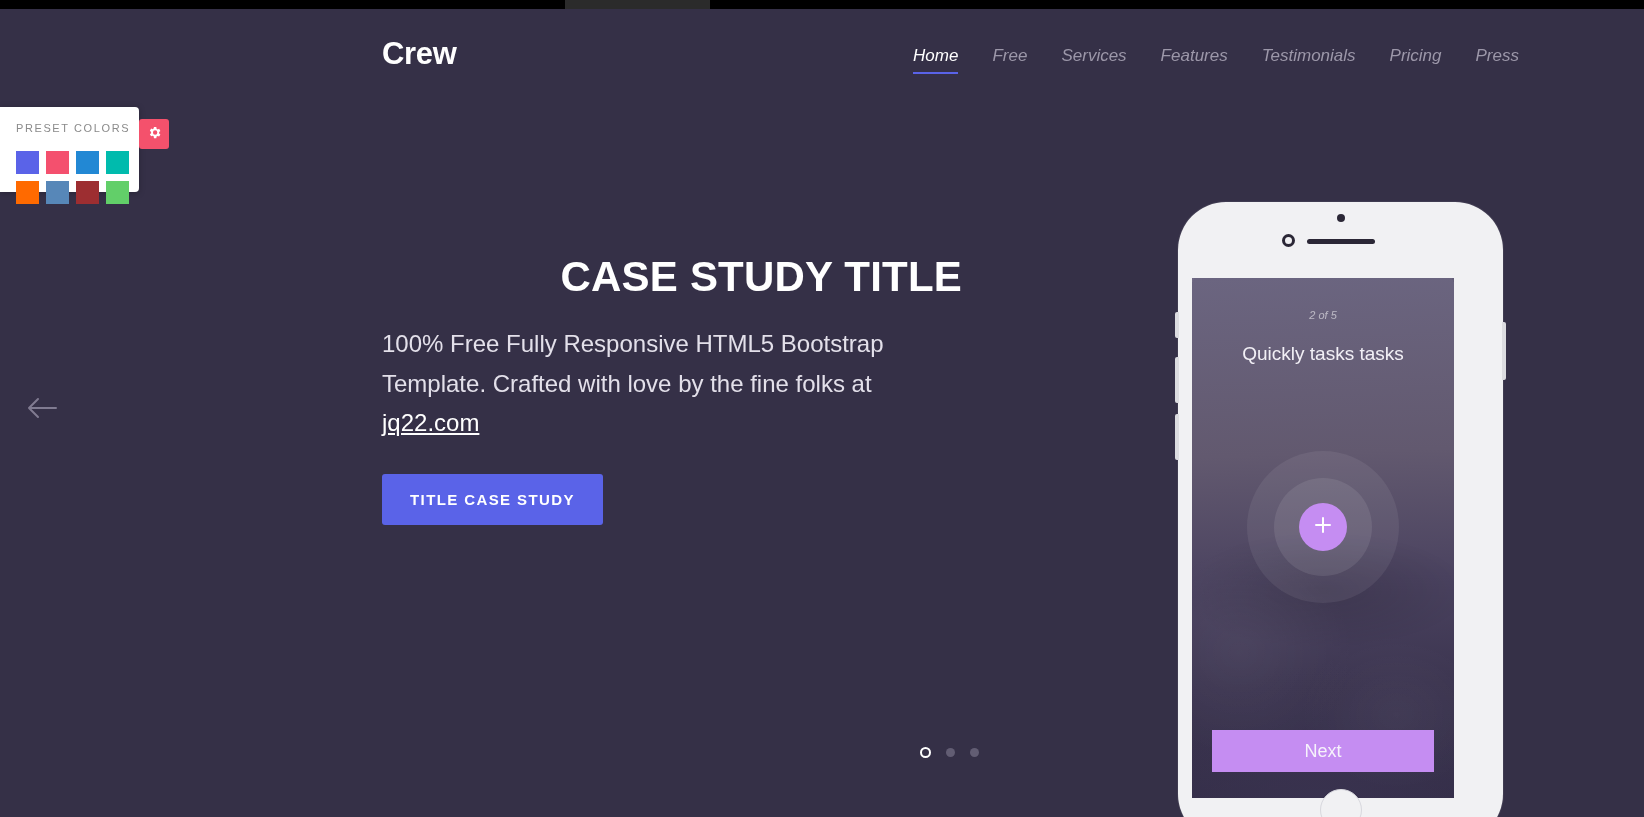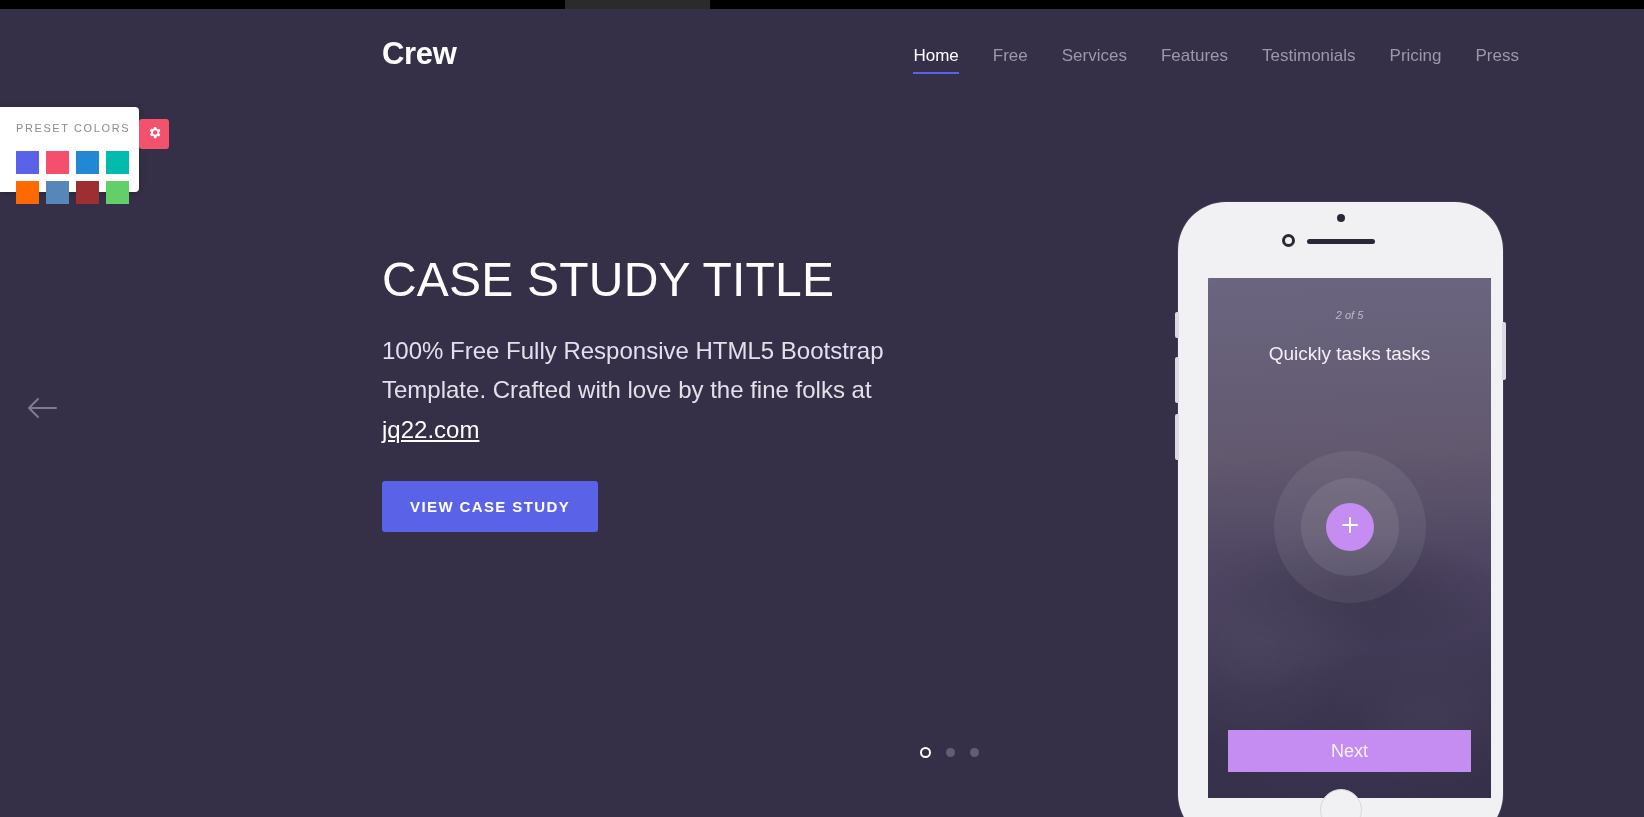--- a/index.html
+++ b/index.html
@@ -37,20 +37,21 @@
     display: flex; align-items: flex-start; gap: 0px;
   }
   .nav-link {
     color: #9c97a9;
     font-size: 17px;
     padding: 0 17px;
     text-decoration: none;
     white-space: nowrap;
     position: relative;
     line-height: 22px;
+    font-style: italic;
   }
   .nav-link.active { color: #ffffff; }
   .nav-link.active::after {
     content: ""; position: absolute; left: 17px; right: 17px; bottom: -7px;
     height: 2px; background: #5a63e8;
   }
 
   
   .preset-panel {
     position: absolute; left: 0; top: 98px;
@@ -89,23 +90,24 @@
     position: absolute; left: 22px; top: 385px;
     width: 40px; height: 32px;
     display: flex; align-items: center; justify-content: center;
     cursor: pointer;
   }
   .arrow-prev svg { width: 34px; height: 26px; stroke: #807b91; fill: none; stroke-width: 2; }
 
   
   .hero-copy { position: absolute; left: 382px; top: 245px; width: 580px; }
   .hero-title {
-    font-size: 48px; font-weight: normal; color: #ffffff;
+    font-size: 42px; font-weight: bold; color: #ffffff;
     letter-spacing: 0.2px; line-height: 1.1;
     white-space: nowrap;
+    text-align: right;
   }
   .hero-sub {
     margin-top: 24px;
     font-size: 24px; color: #e3e0ea; line-height: 1.65; font-weight: 300;
     width: 560px;
   }
   .hero-sub .link { color: #ffffff; text-decoration: underline; }
   .hero-btn {
     display: inline-block;
     margin-top: 31px;
@@ -137,22 +139,22 @@
   .phone-cam {
     position: absolute; left: 104px; top: 32px;
     width: 13px; height: 13px; border-radius: 50%;
     background: #f1f1f3; border: 3px solid #2b2736;
   }
   .phone-sensor {
     position: absolute; left: 50%; top: 12px; transform: translateX(-50%);
     width: 8px; height: 8px; border-radius: 50%; background: #2b2736;
   }
   .phone-screen {
-    position: absolute; left: 30px; top: 76px;
-    width: 283px; height: 520px;
+    position: absolute; left: 14px; top: 76px;
+    width: 262px; height: 520px;
     overflow: hidden;
     background:
       radial-gradient(ellipse 120% 60% at 50% 110%, #3a3350 0%, rgba(58,51,80,0) 60%),
       linear-gradient(178deg, #6b6580 0%, #62596f 34%, #4b4360 58%, #3c3550 78%, #342e48 100%);
     text-decoration: underline;
   }
   .phone-screen::before {
     
     content: "";
     position: absolute; inset: 0;
@@ -275,21 +277,21 @@
       <span>
         <svg viewBox="0 0 34 26">
             <path d="M31 13H4M13 4L4 13l9 9" stroke-linecap="round" stroke-linejoin="round"></path>
           </svg>
       </span>
     </div>
 
     <div class="hero-copy">
       <h1 class="hero-title">CASE STUDY TITLE</h1>
       <p class="hero-sub"><span>100% Free Fully Responsive HTML5 Bootstrap Template. Crafted with love by the fine folks at </span><a class="link" href="#">jq22.com</a></p>
-      <button class="hero-btn">VIEW CASE STUDY</button>
+      <button class="hero-btn">TITLE CASE STUDY</button>
     </div>
 
     <div class="dots">
       <span class="dot active"></span>
       <span class="dot"></span>
       <span class="dot"></span>
     </div>
 
     <div class="phone">
       <div class="btn-mute"></div>

